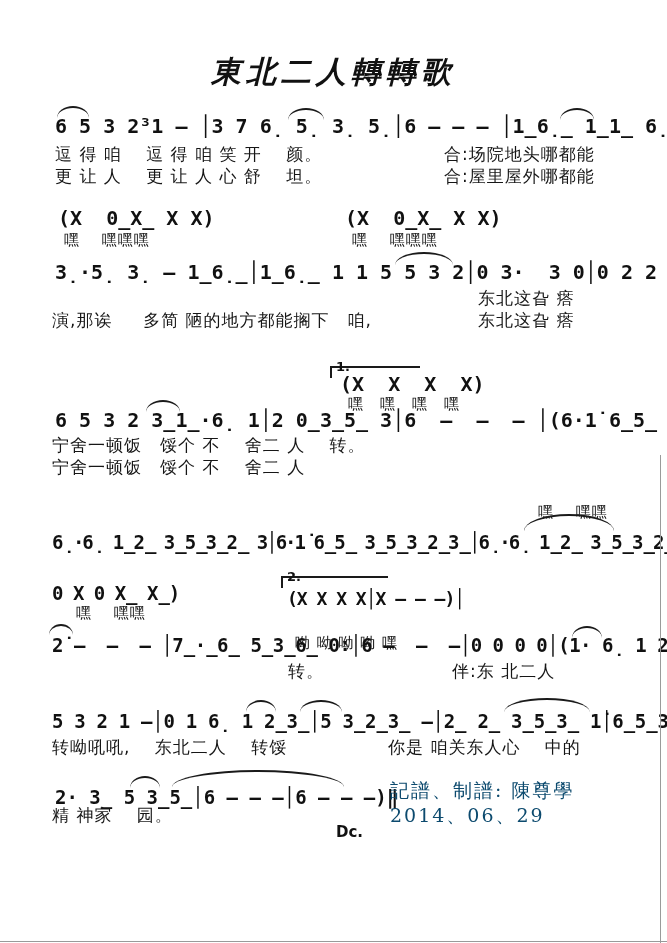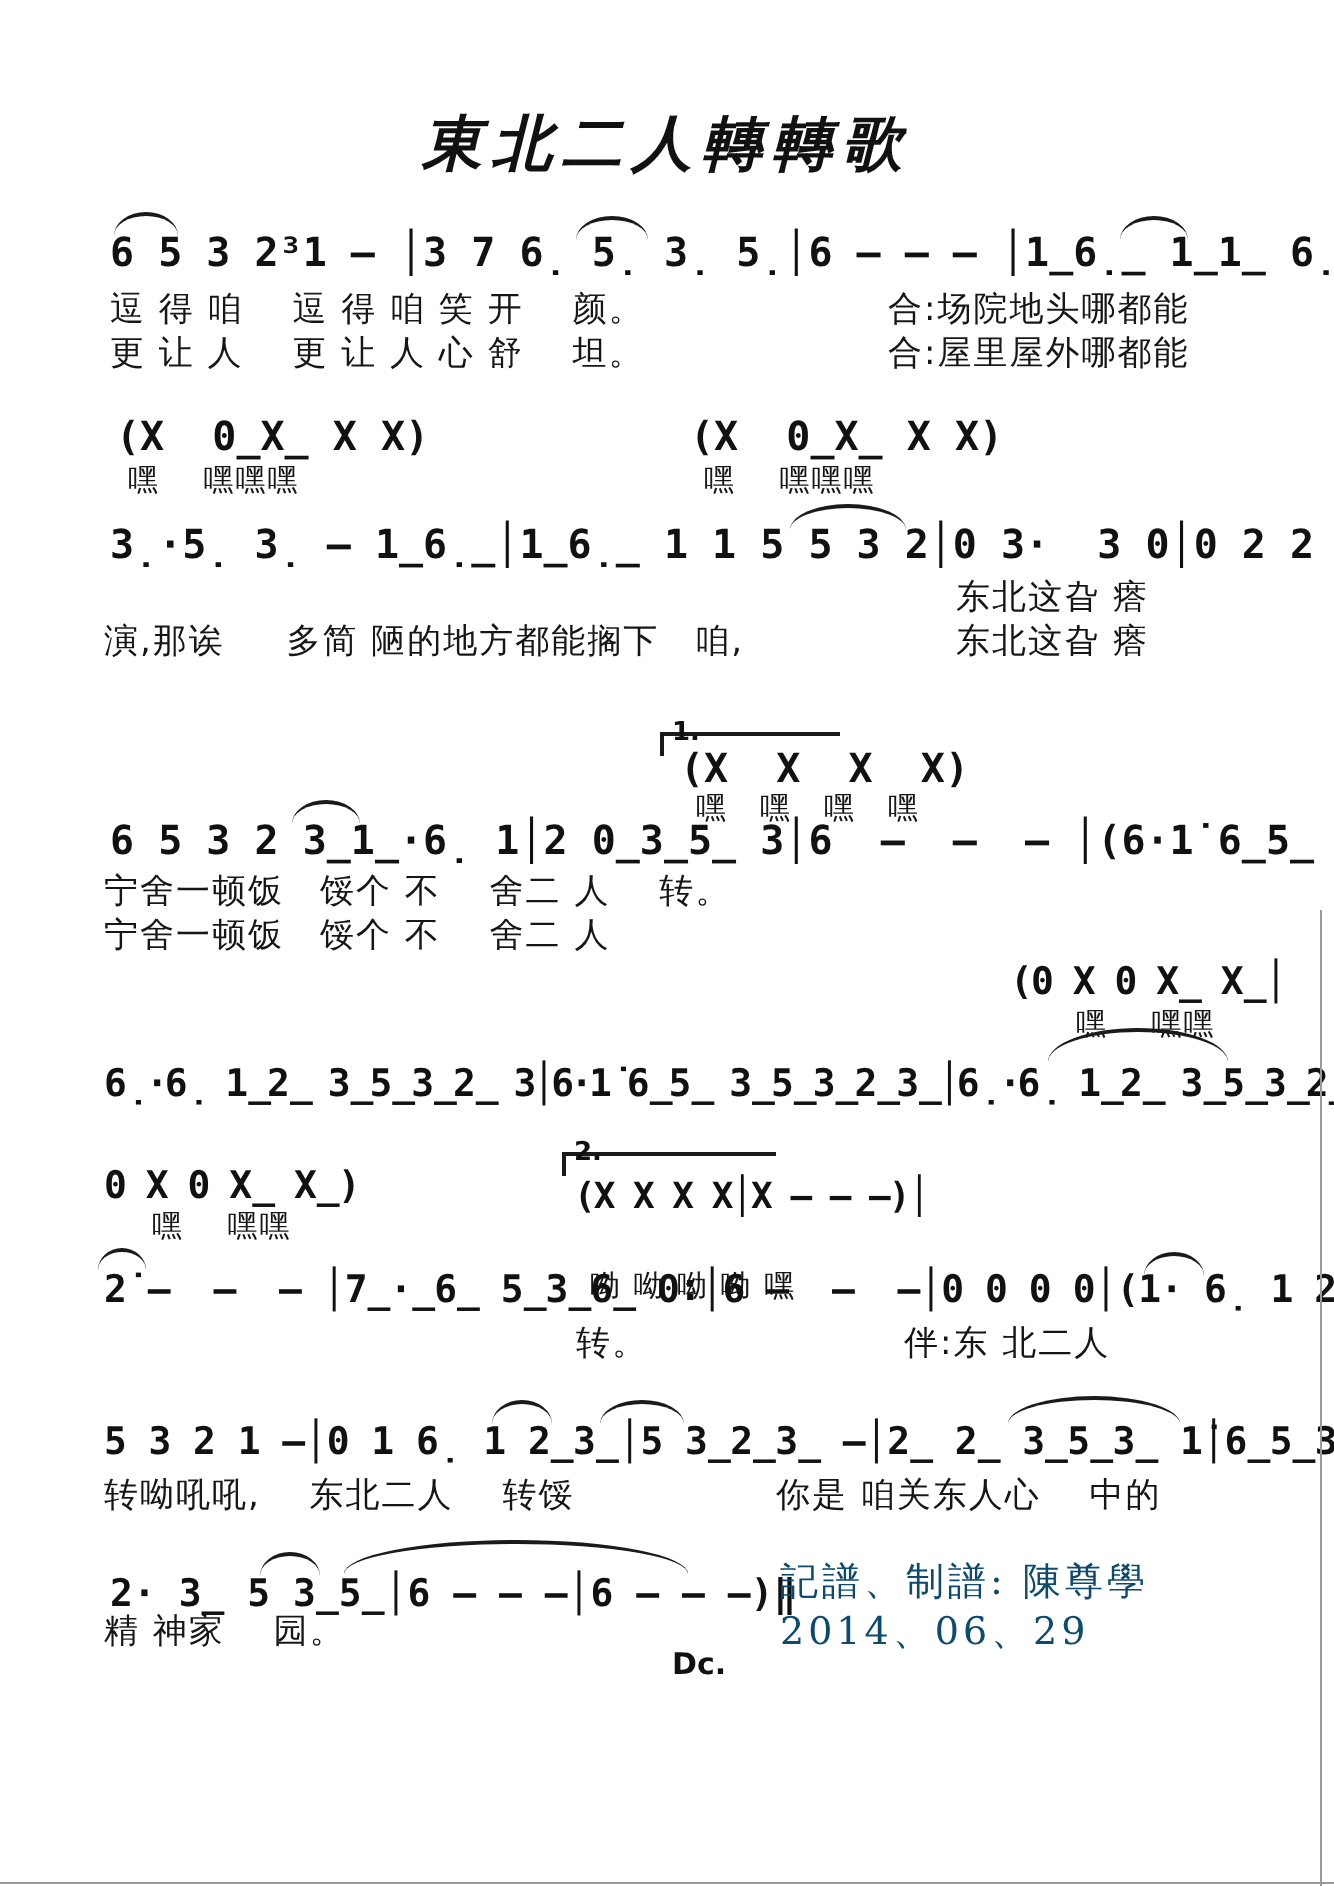--- a/index.html
+++ b/index.html
@@ -53,21 +53,20 @@
   <div class="volta" style="left:330px;top:366px;width:88px;"></div>
   <div class="voltalabel" style="left:336px;top:359px;">1.</div>
   <div class="perc" style="left:340px;top:372px;">(X  X  X  X)</div>
   <div class="voc" style="left:348px;top:395px;">嘿　嘿　嘿　嘿</div>
 
   <div class="arc" style="left:146px;top:400px;width:34px;height:10px;"></div>
   <div class="notes" style="left:55px;top:408px;">6 5 3 2 3̲1̲·6̣ 1│2 0̲3̲5̲ 3│6  —  —  — │(6·1̇ 6̲5̲ 3̲2̲ 3│</div>
   <div class="lyr" style="left:52px;top:434px;">宁舍一顿饭　馁个 不　 舍二 人　 转。</div>
   <div class="lyr" style="left:52px;top:456px;">宁舍一顿饭　馁个 不　 舍二 人</div>
 
-  <div class="perc" style="left:505px;top:480px;font-size:19px;letter-spacing:-1px;">(0 X 0 X̲ X̲│</div>
   <div class="voc" style="left:538px;top:503px;">嘿　 嘿嘿</div>
   <div class="arc" style="left:524px;top:514px;width:90px;height:15px;"></div>
 
   <div class="notes" style="left:52px;top:531px;font-size:19px;letter-spacing:-2px;">6̣·6̣ 1̲2̲ 3̲5̲3̲2̲ 3│6·1̇ 6̲5̲ 3̲5̲3̲2̲3̲│6̣·6̣ 1̲2̲ 3̲5̲3̲2̲ 3│0̲1̲2̲ 3̲5̲6̲ 1̇│2̇ — — — │</div>
 
   <div class="perc" style="left:52px;top:582px;font-size:19px;letter-spacing:-1px;">0 X 0 X̲ X̲)</div>
   <div class="voc" style="left:76px;top:604px;">嘿　 嘿嘿</div>
 
   <div class="volta" style="left:281px;top:576px;width:105px;"></div>
   <div class="voltalabel" style="left:287px;top:569px;">2.</div>

